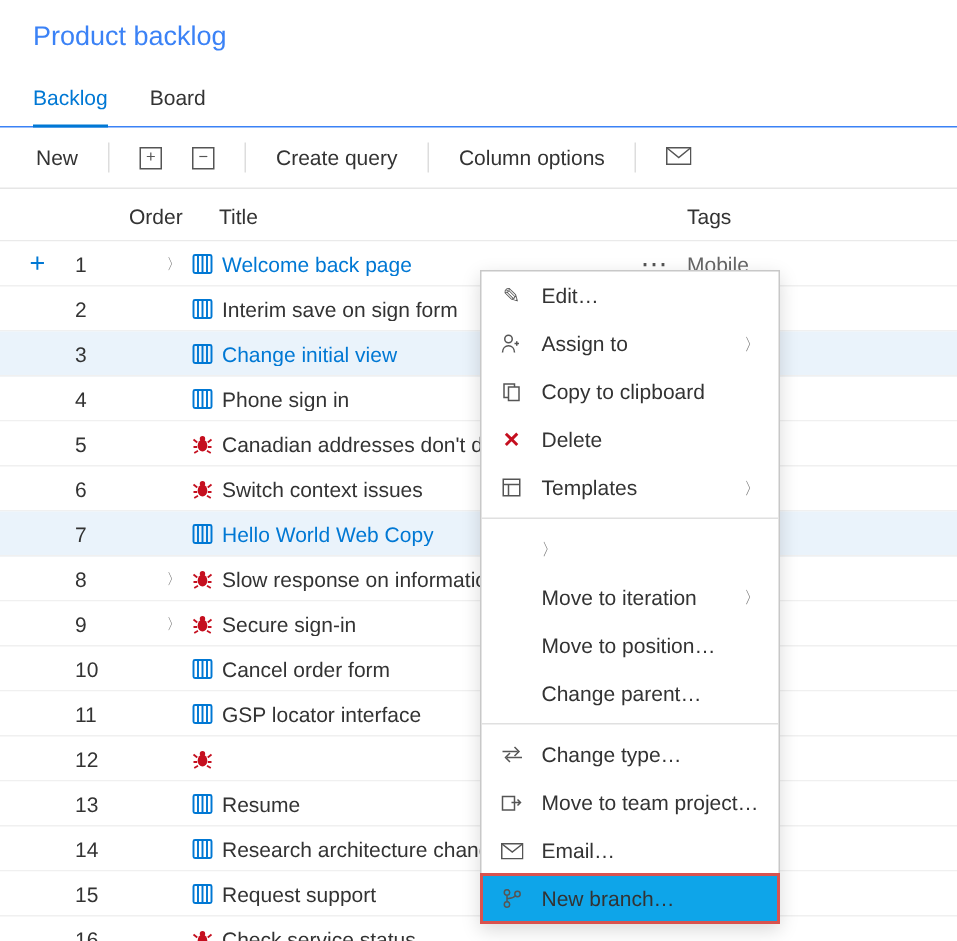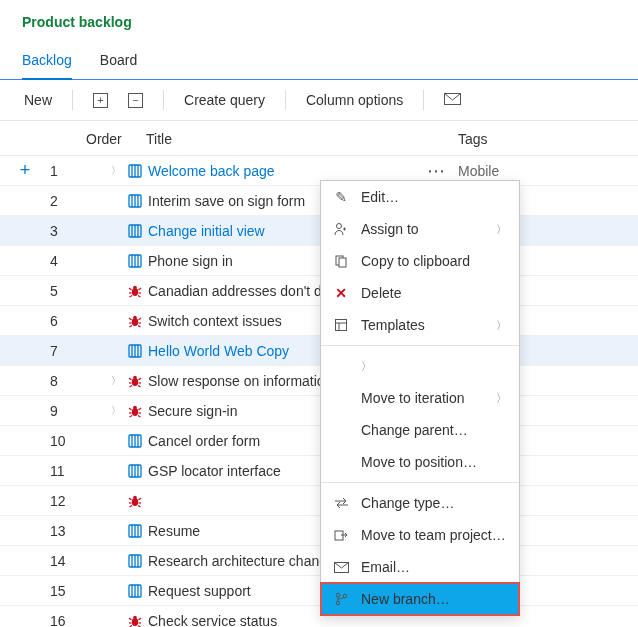--- a/index.html
+++ b/index.html
@@ -4,21 +4,21 @@
 <style>
   * { box-sizing: border-box; margin: 0; padding: 0; }
   body {
     font-family: "Segoe UI", Arial, sans-serif;
     font-size: 14px;
     color: #333;
     background: #fff;
     width: 638px;
     position: relative;
   }
-  .page-title { font-size: 14px; font-weight: 700; color: #15803d; padding: 14px 0 8px 22px; }
+  .page-title { font-size: 18px; font-weight: 400; color: #3b82f6; padding: 14px 0 8px 22px; }
   .tabs { display: flex; gap: 28px; padding: 8px 0 0 22px; border-bottom: 1px solid #3b82f6; }
   .tab { padding: 6px 0 10px 0; cursor: pointer; color: #333; }
   .tab.active { color: #0078d4; border-bottom: 2px solid #0078d4; margin-bottom: -1px; }
   .toolbar { display: flex; align-items: center; gap: 8px; padding: 8px 0 8px 18px; border-bottom: 1px solid #e6e6e6; }
   .tool-btn { padding: 4px 6px; cursor: pointer; display: flex; align-items: center; gap: 4px; color: #333; }
   .sep { width:1px; height:20px; background:#ddd; margin:0 6px; }
   .icon-box { width:15px; height:15px; border:1px solid #555; display:flex; align-items:center; justify-content:center; font-size:11px; line-height:1; color:#555; }
 
   .table-head { display:flex; align-items:center; padding: 10px 0 8px 0; border-bottom:1px solid #eaeaea; }
   .col-add { width:50px; }
@@ -447,25 +447,25 @@
     <span class="mi-icon"></span>
     <span class="mi-arrow">〉</span>
   </div>
   <div class="menu-item">
     <span class="mi-icon"></span>
     <span class="mi-label">Move to iteration</span>
     <span class="mi-arrow">〉</span>
   </div>
   <div class="menu-item">
     <span class="mi-icon"></span>
+    <span class="mi-label">Move to position…</span>
+  </div>
+  <div class="menu-item">
+    <span class="mi-icon"></span>
     <span class="mi-label">Change parent…</span>
-  </div>
-  <div class="menu-item">
-    <span class="mi-icon"></span>
-    <span class="mi-label">Move to position…</span>
   </div>
   <div class="menu-sep"></div>
   <div class="menu-item">
     <span class="mi-icon">
       <svg width="15" height="12" viewBox="0 0 15 12">
           <path d="M1 4h10 M9 1l3 3-3 3" fill="none" stroke="#555"></path>
           <path d="M14 8H4 M6 5l-3 3 3 3" fill="none" stroke="#555"></path>
         </svg>
     </span>
     <span class="mi-label">Change type…</span>

